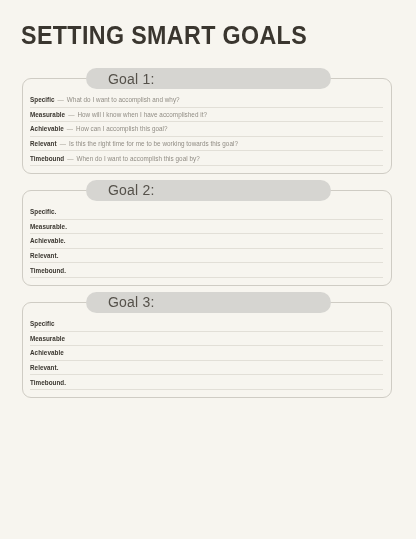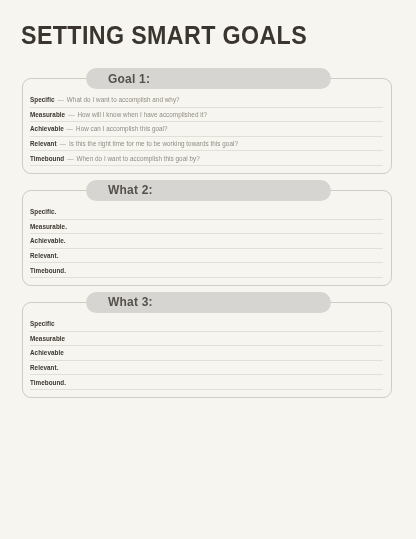--- a/index.html
+++ b/index.html
@@ -62,25 +62,24 @@
     height: 21px;
     background: #d6d5d1;
     border-radius: 11px;
     display: flex;
     align-items: center;
     box-sizing: border-box;
     padding-left: 22px;
   }
 
   .goal-pill-label {
-    font-size: 12px;
+    font-size: 14px;
     color: #55514a;
     letter-spacing: 0.2px;
     line-height: 1;
-    font-weight: bold;
   }
 
   .rows {
     margin-top: 2px;
   }
 
   .row {
     border-bottom: 1px solid #e2dfd7;
     height: 14.6px;
     display: flex;
@@ -149,21 +148,21 @@
           </div>
           <div class="row">
             <span class="row-label">Timebound</span>
             <span class="row-dash">—</span>
             <span class="row-prompt">When do I want to accomplish this goal by?</span>
           </div>
         </div>
       </div>
       <div class="goal-card">
         <div class="goal-pill">
-          <span class="goal-pill-label">What 2:</span>
+          <span class="goal-pill-label">Goal 2:</span>
         </div>
         <div class="rows">
           <div class="row">
             <span class="row-label">Specific.</span>
           </div>
           <div class="row">
             <span class="row-label">Measurable.</span>
           </div>
           <div class="row">
             <span class="row-label">Achievable.</span>
@@ -171,21 +170,21 @@
           <div class="row">
             <span class="row-label">Relevant.</span>
           </div>
           <div class="row">
             <span class="row-label">Timebound.</span>
           </div>
         </div>
       </div>
       <div class="goal-card">
         <div class="goal-pill">
-          <span class="goal-pill-label">What 3:</span>
+          <span class="goal-pill-label">Goal 3:</span>
         </div>
         <div class="rows">
           <div class="row">
             <span class="row-label">Specific</span>
           </div>
           <div class="row">
             <span class="row-label">Measurable</span>
           </div>
           <div class="row">
             <span class="row-label">Achievable</span>

